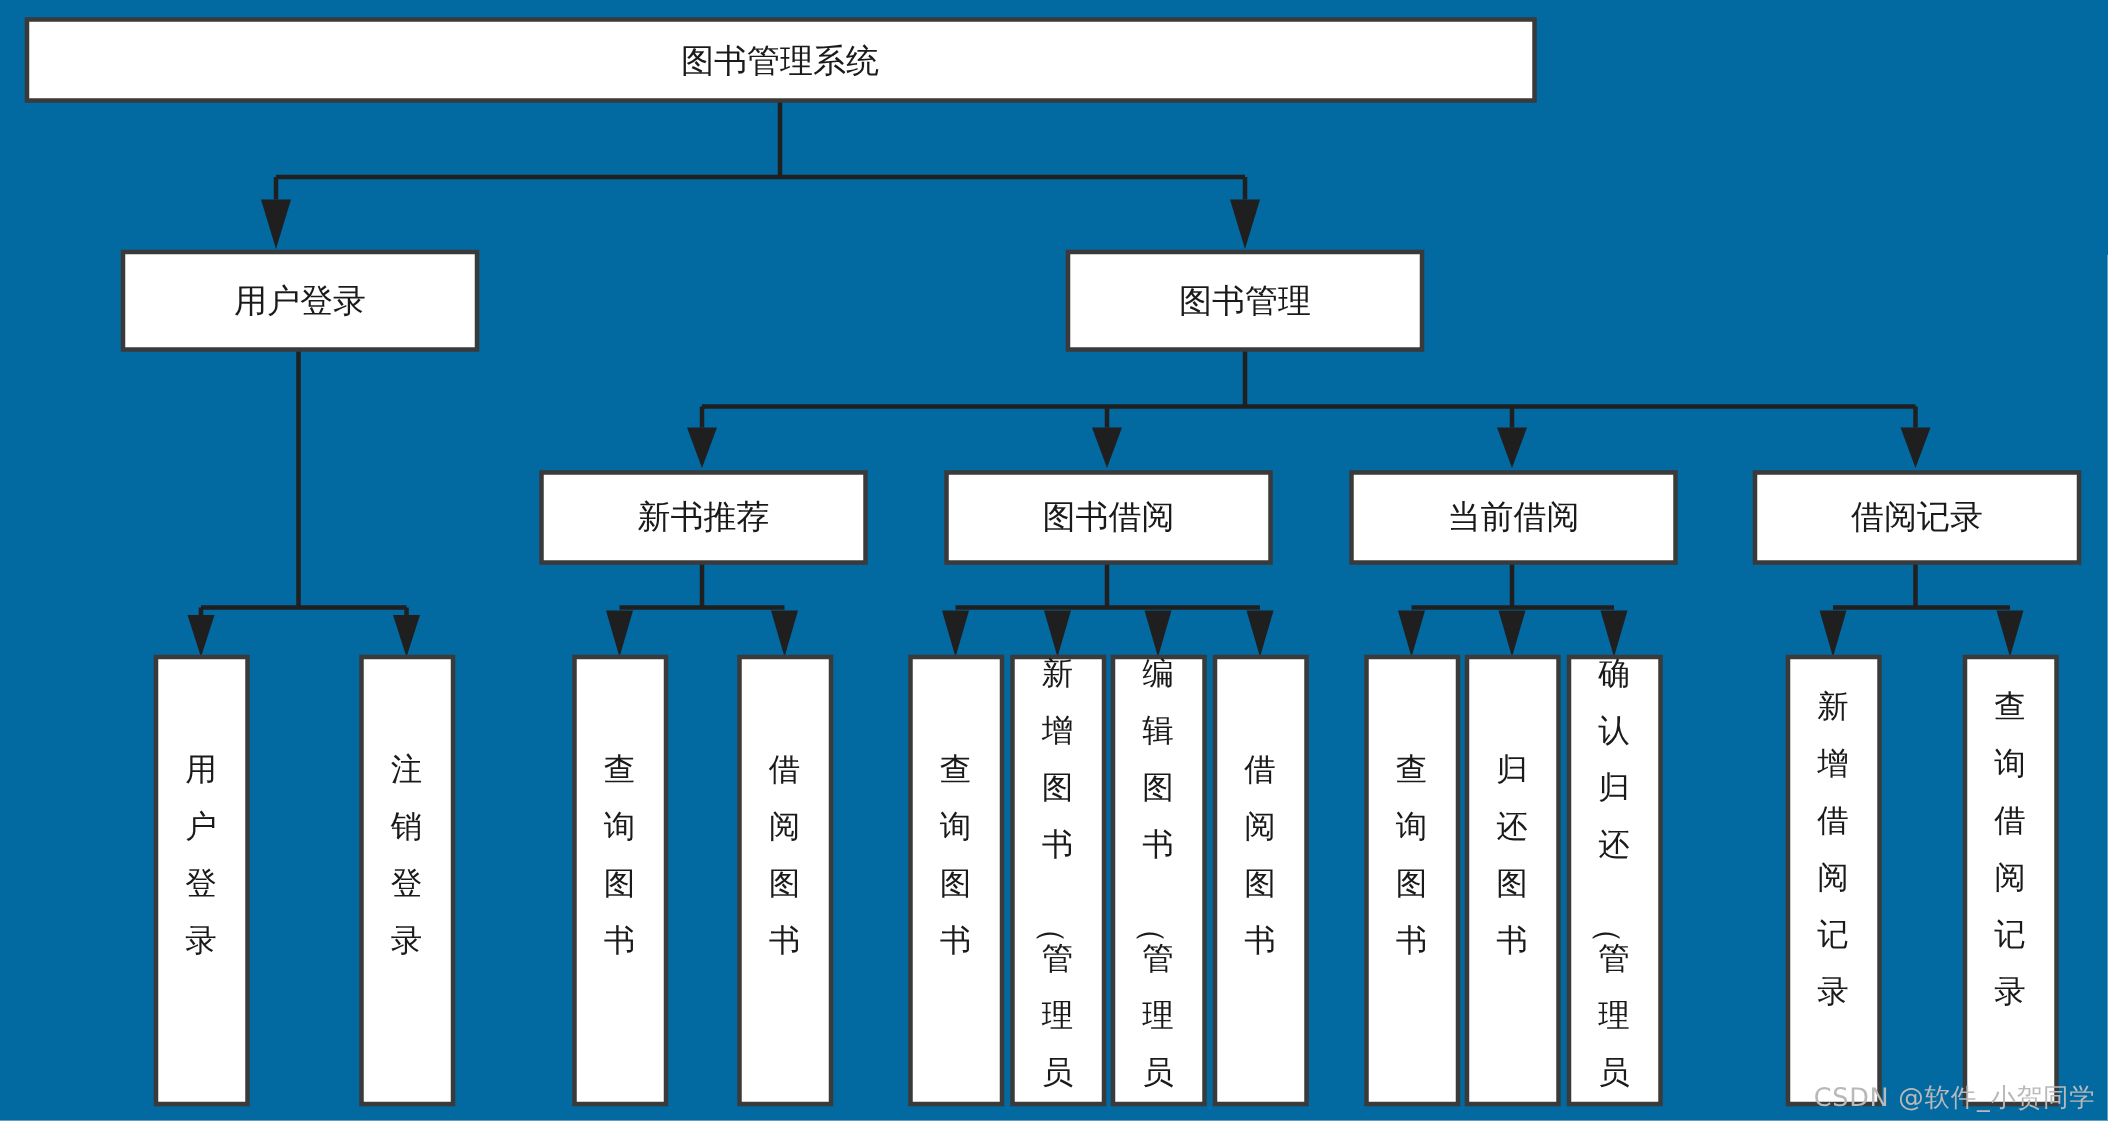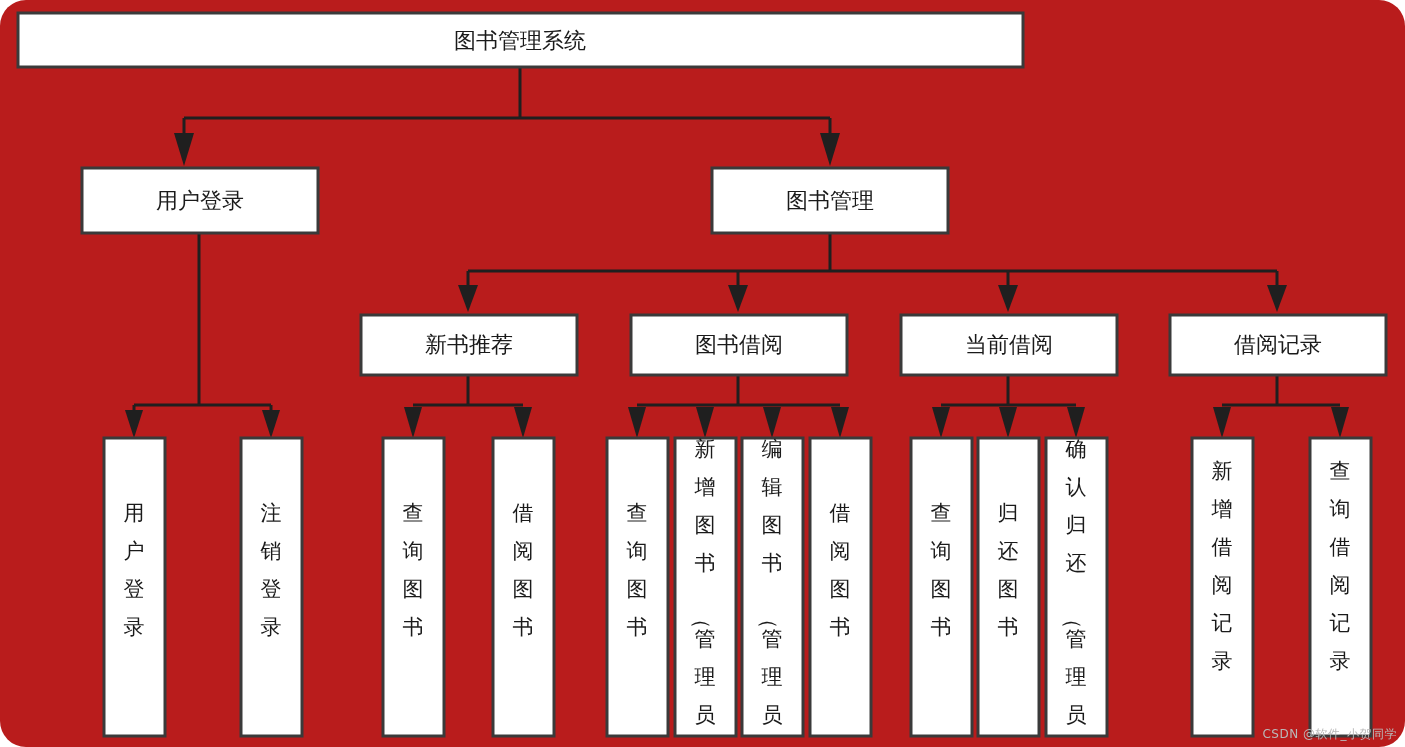--- a/index.html
+++ b/index.html
@@ -11,22 +11,21 @@
   body {
     width: 1405px;
     height: 747px;
     overflow: hidden;
     font-family: "DejaVu Sans", "Liberation Sans", sans-serif;
   }
   #diagram-root {
     position: relative;
     width: 1405px;
     height: 747px;
-    background: #b91c1c;
-    border-radius: 26px;
+    background: #0369a1;
   }
   svg#flowchart {
     display: block;
     width: 1405px;
     height: 747px;
   }
   .node-rect {
     fill: #ffffff;
     stroke: #3a3a3a;
     stroke-width: 3;
@@ -52,21 +51,21 @@
     font-family: "DejaVu Sans", "Liberation Sans", sans-serif;
     font-size: 21px;
     fill: #1a1a1a;
     text-anchor: middle;
   }
   .watermark {
     position: absolute;
     right: 8px;
     bottom: 4px;
     font-family: "DejaVu Sans", "Liberation Sans", sans-serif;
-    font-size: 12px;
+    font-size: 17px;
     color: #b9b9b9;
     white-space: nowrap;
     letter-spacing: 0.5px;
     pointer-events: none;
   }
 </style>
 </head>
 <body>
 
 <div id="diagram-root">

